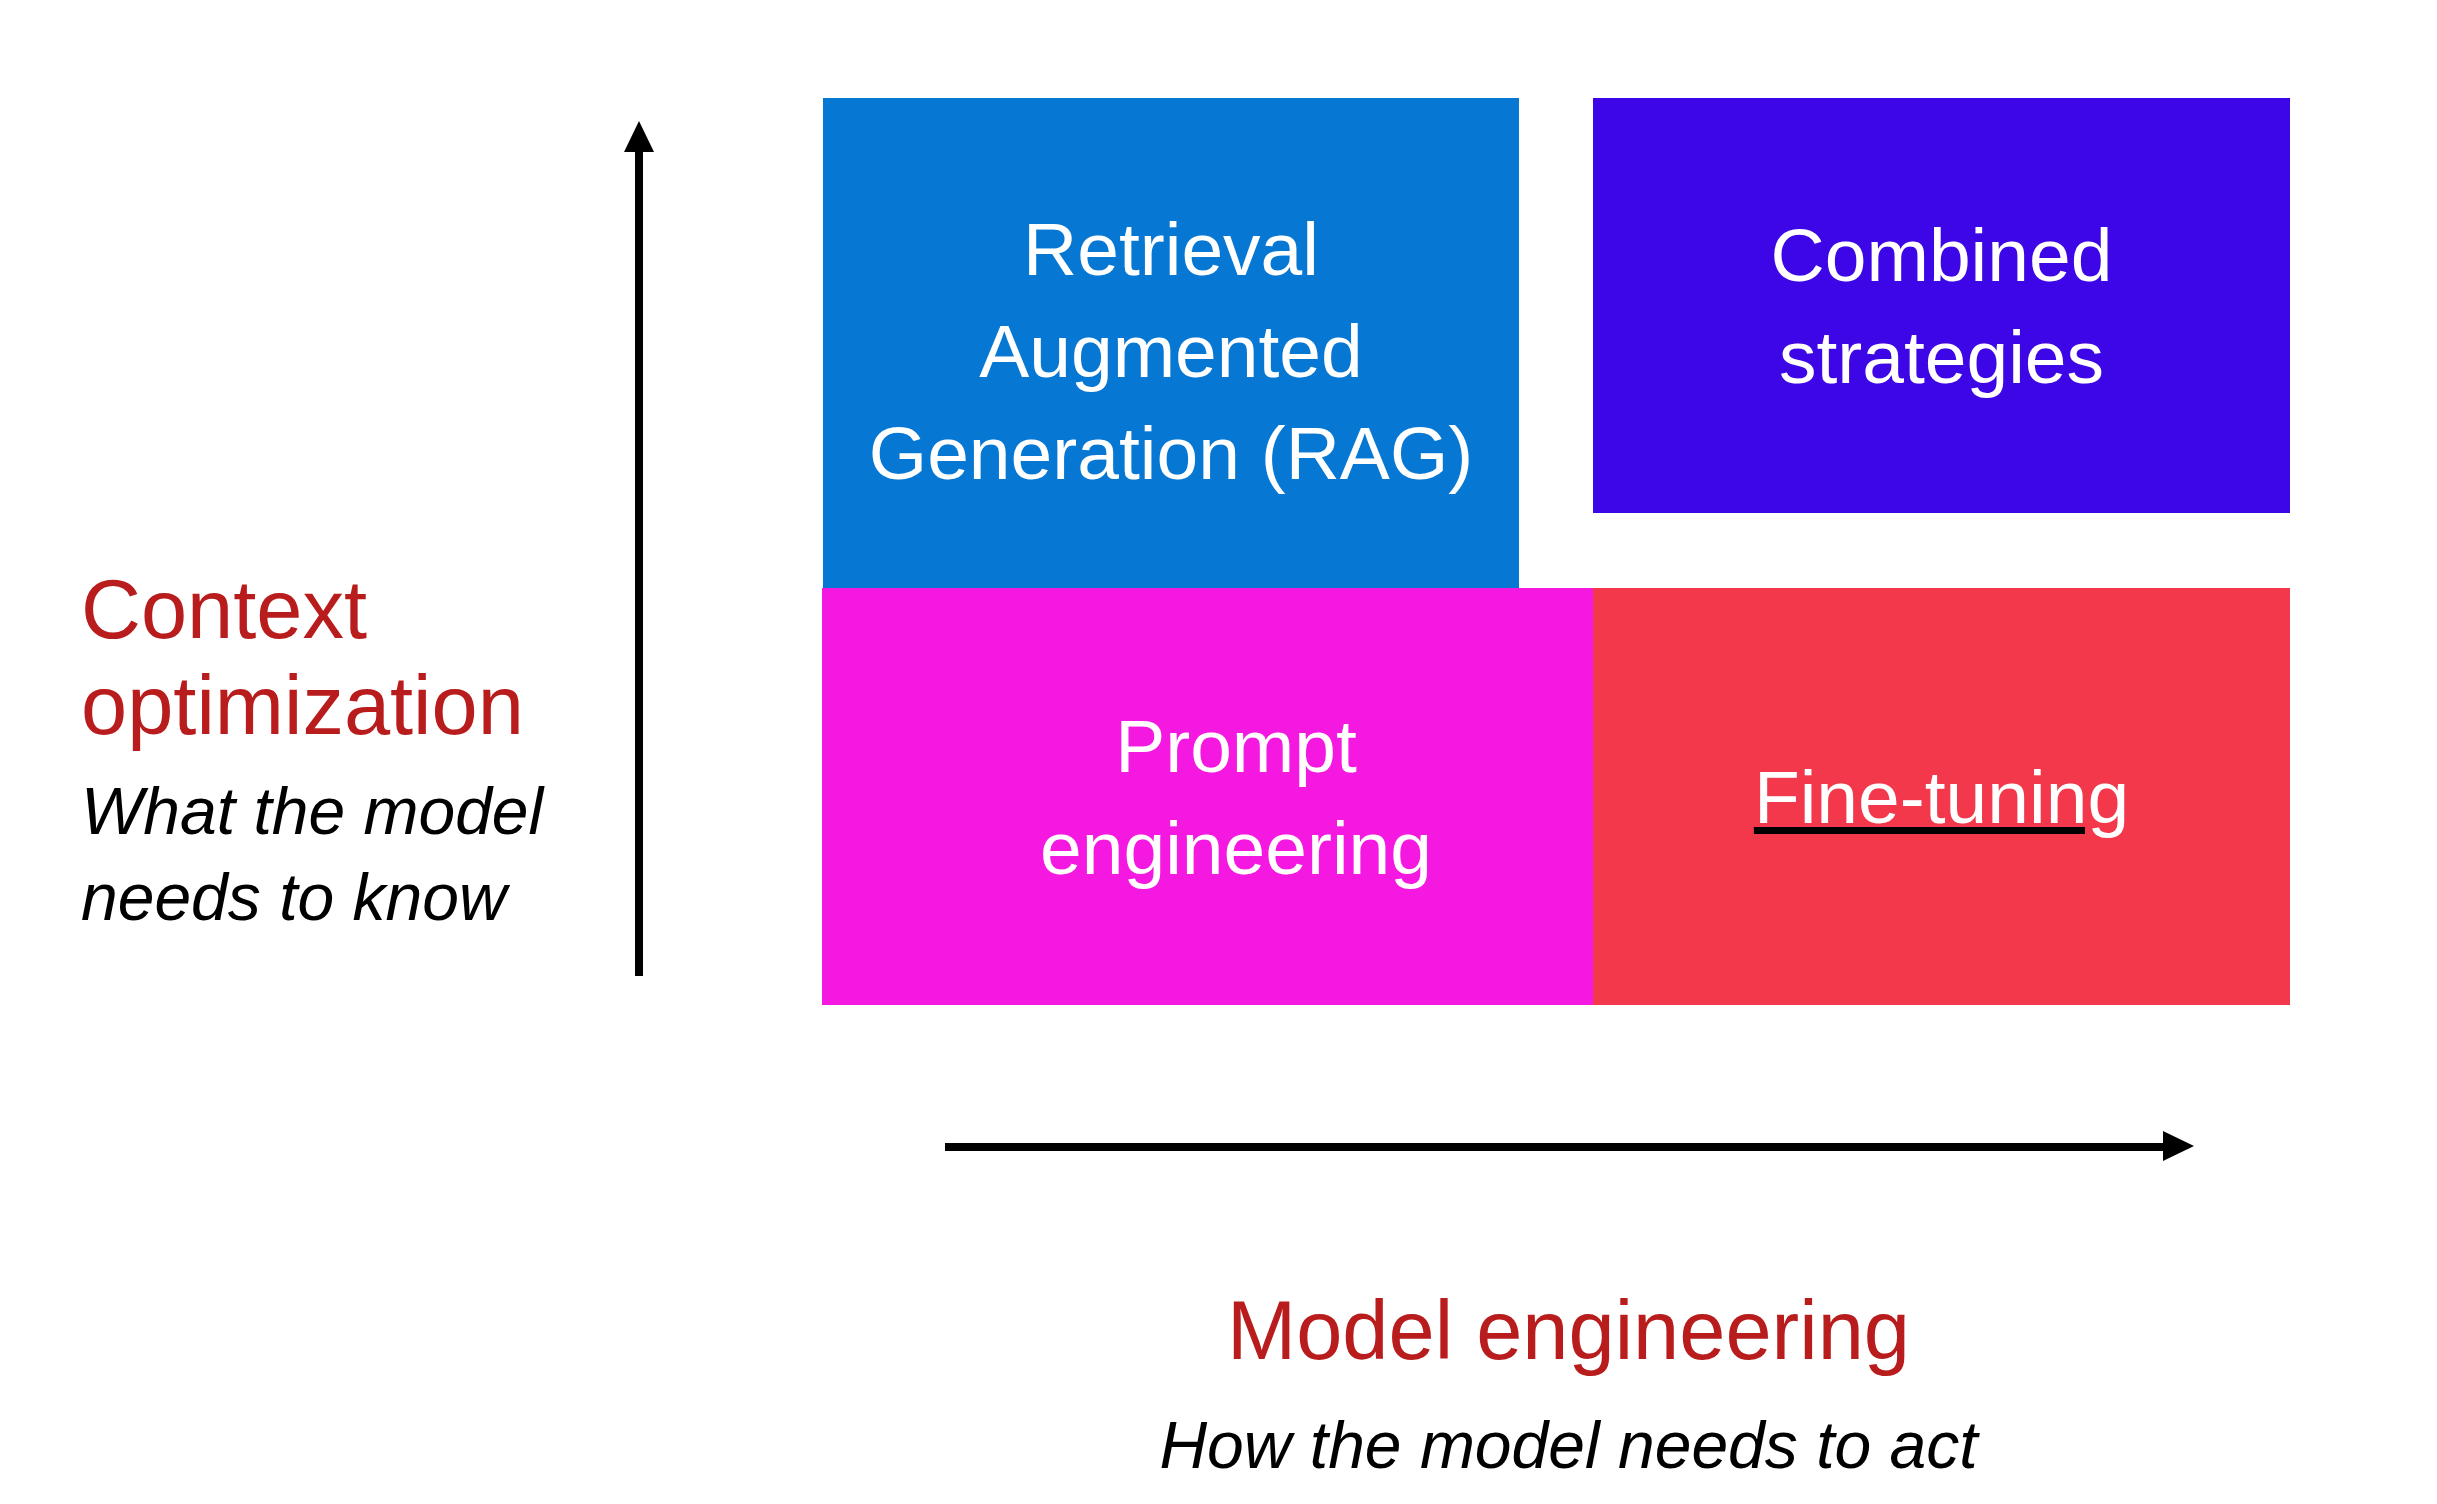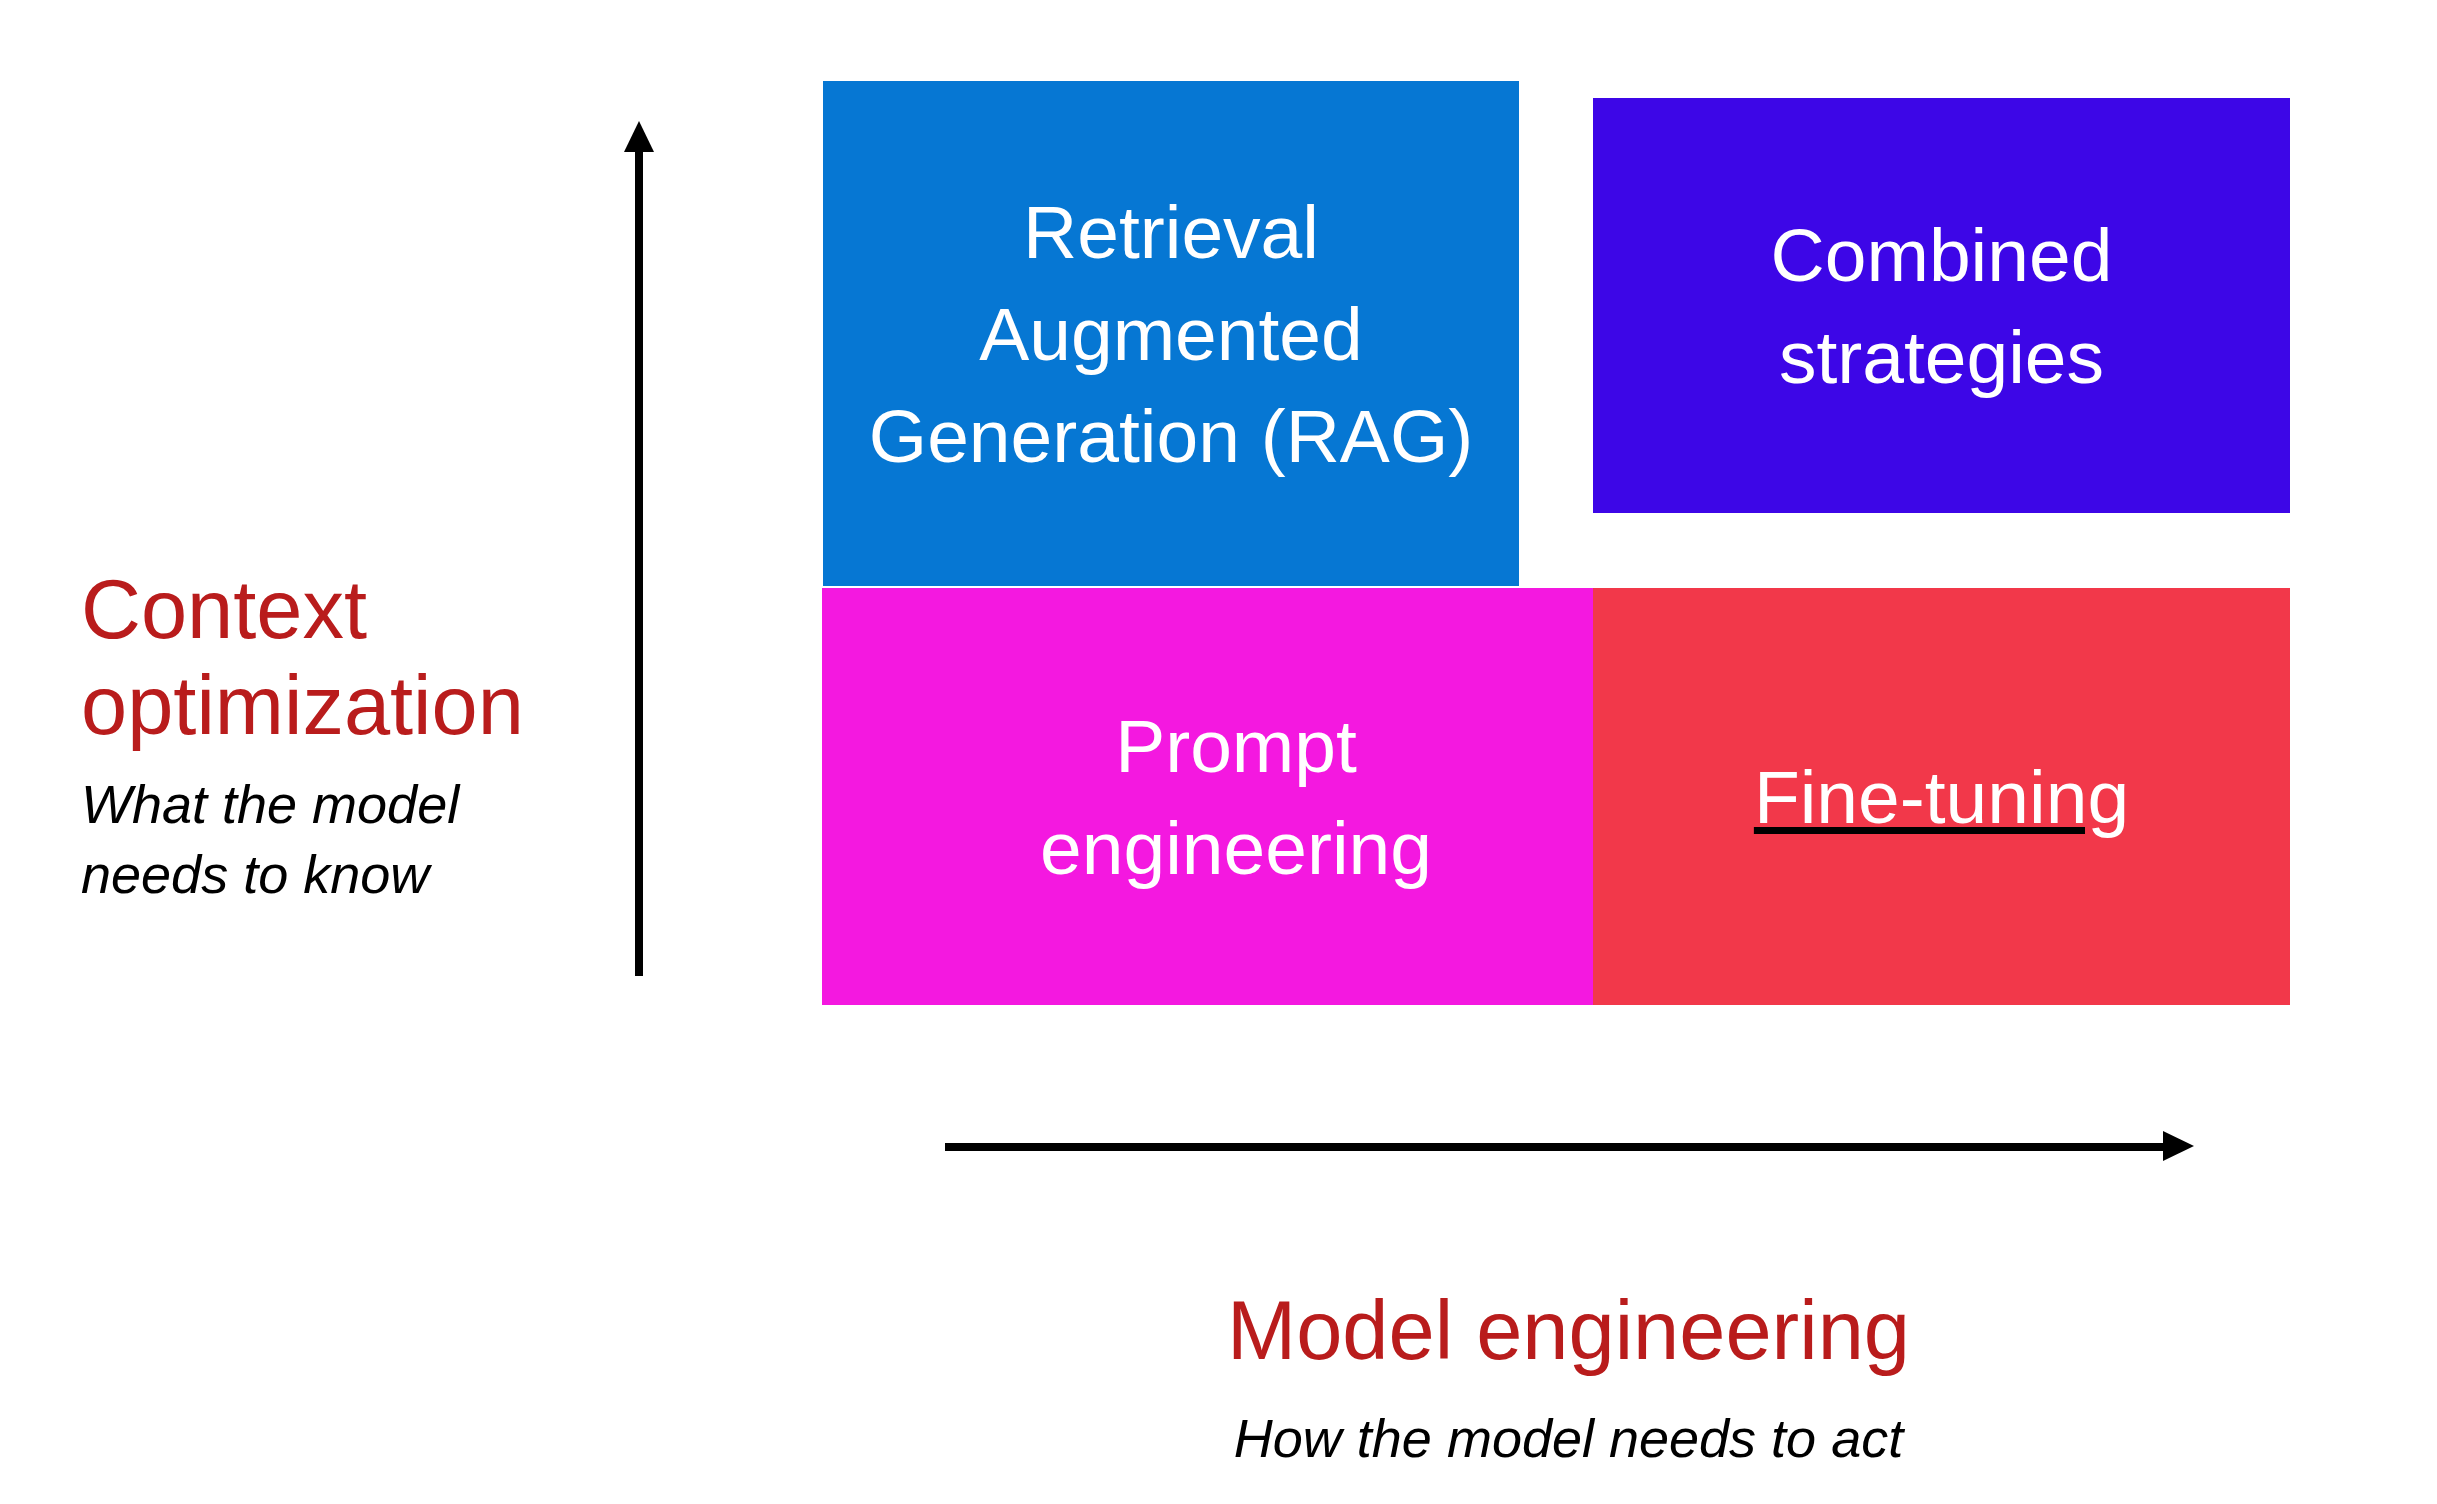--- a/index.html
+++ b/index.html
@@ -23,21 +23,21 @@
     justify-content: center;
     text-align: center;
   }
   .quadrant .q-label {
     color: #ffffff;
     font-size: 75px;
     line-height: 1.36;
     white-space: pre-line;
     font-weight: 400;
   }
-  .q-top-left     { left: 823px;  top: 81px; width: 696px; height: 505px; }
+  .q-top-left     { left: 823px;  top: 98px; width: 696px; height: 505px; }
   .q-top-right    { left: 1593px; top: 98px; width: 697px; height: 415px; }
   .q-bottom-left  { left: 822px;  top: 588px; width: 828px; height: 417px; }
   .q-bottom-right { left: 1593px; top: 588px; width: 697px; height: 417px; }
 
   
   .arrow-part { position: absolute; }
   .v-arrow-line {
     left: 635px; top: 147px;
     width: 8.3px; height: 829px;
     background: #000000;
@@ -71,21 +71,21 @@
   }
   .axis-title {
     font-size: 83px;
     line-height: 1.16;
     white-space: pre-line;
     color: #b91c1c;
     font-weight: 400;
   }
   .axis-subtitle {
     font-style: italic;
-    font-size: 54px;
+    font-size: 66px;
     line-height: 1.3;
     white-space: pre-line;
     color: #000000;
     margin-top: 14.7px;
     font-weight: 400;
   }
   .x-axis-labels {
     position: absolute;
     left: 926px; top: 1283px;
     width: 1285px;

